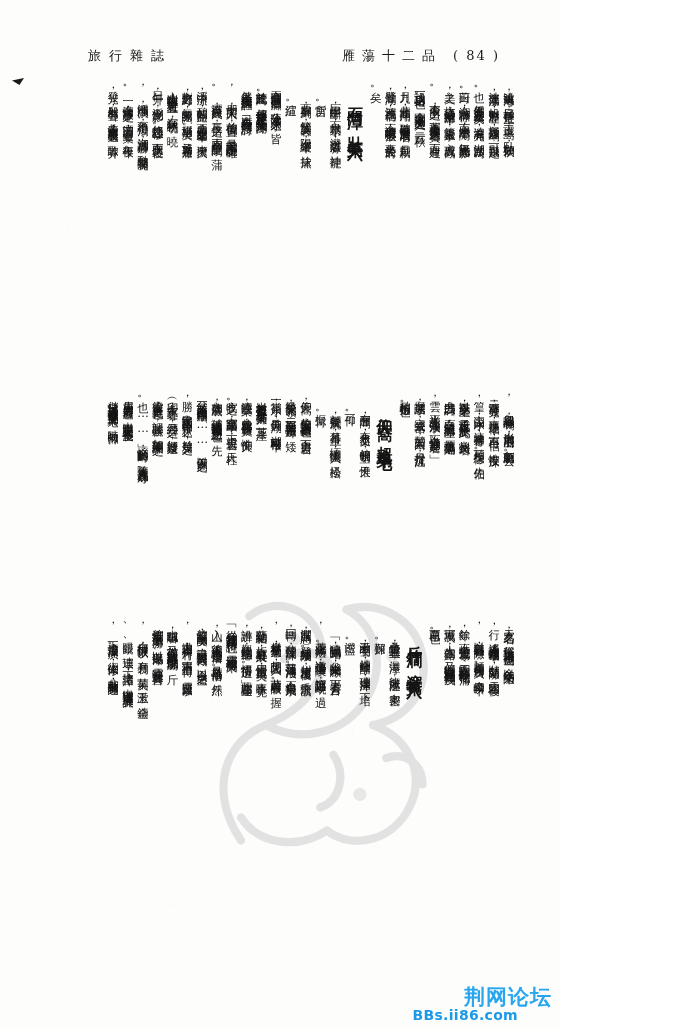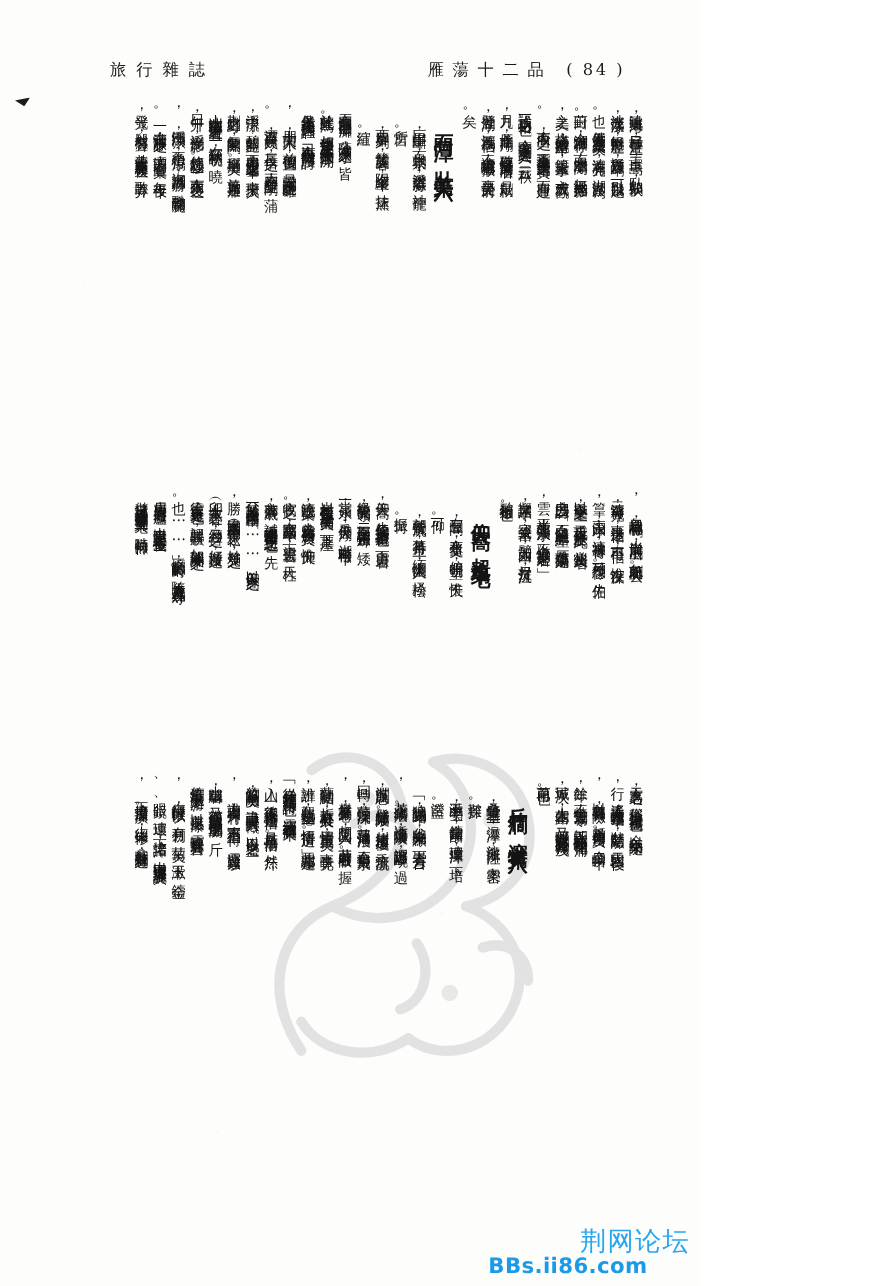--- a/index.html
+++ b/index.html
@@ -101,28 +101,28 @@
   
   #forum{
     position:absolute;
     right:8px; bottom:6px;
     text-align:right;
     z-index:50;
     font-family:"DejaVu Sans","Liberation Sans",sans-serif;
   }
   #forum .cn{
     font-size:21px;
-    font-weight:normal;
+    font-weight:bold;
     color:#29a6ee;
     letter-spacing:1px;
     display:block;
     line-height:1.05;
   }
   #forum .url{
-    font-size:17px;
+    font-size:14px;
     font-weight:bold;
     color:#1c9ae8;
     letter-spacing:.3px;
     display:block;
     margin-right:34px;
     line-height:1.1;
   }
 </style>
 </head>
 <body>

